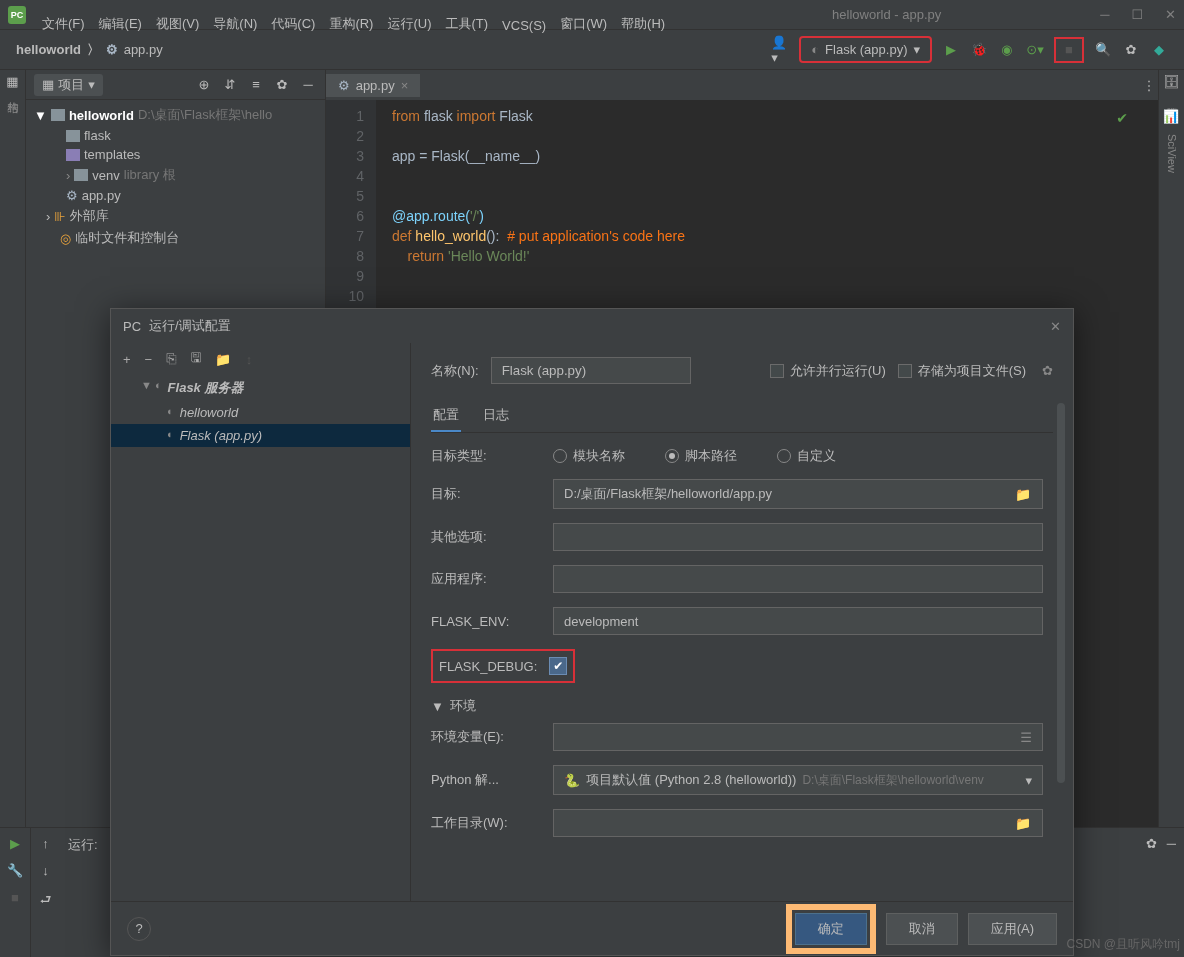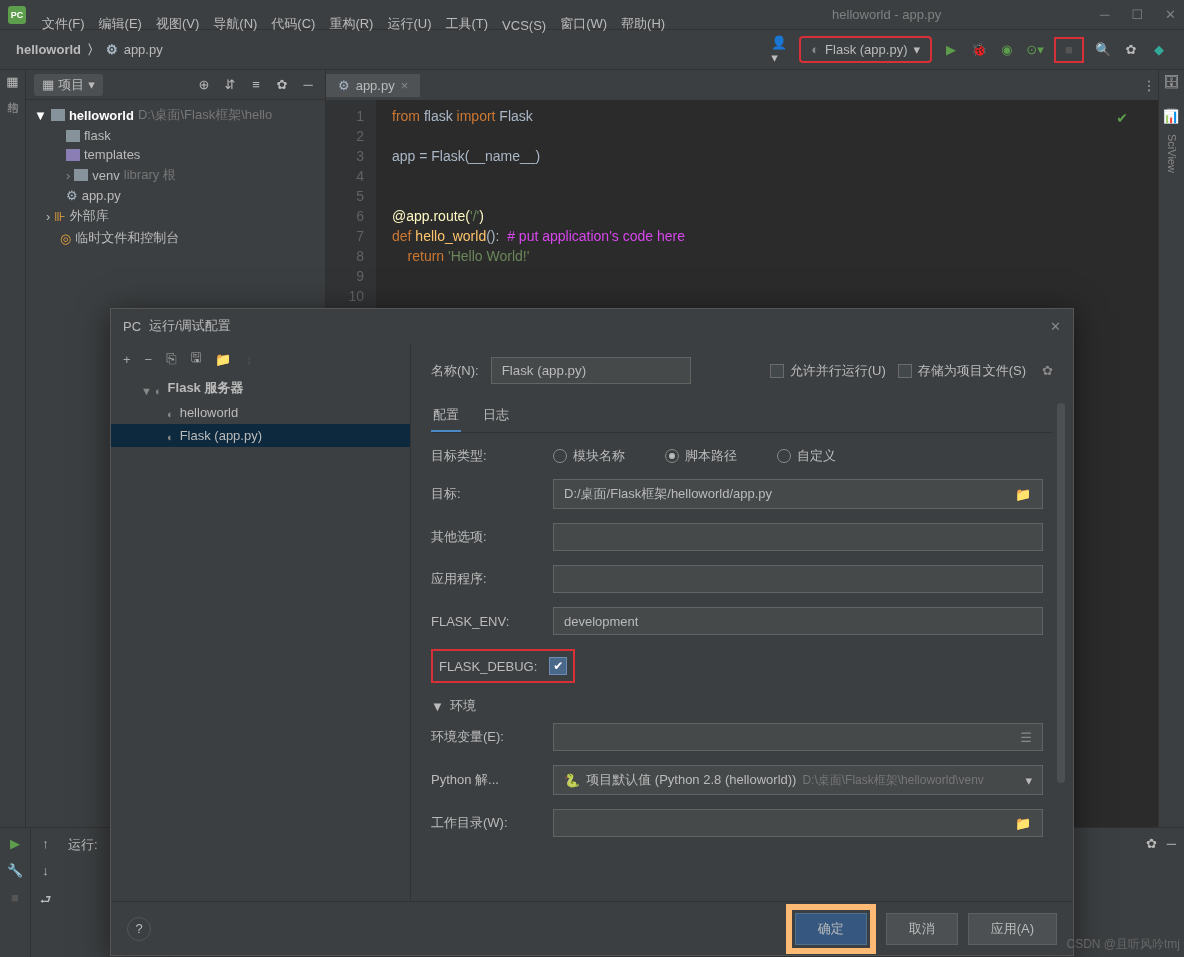--- a/index.html
+++ b/index.html
@@ -35,41 +35,41 @@
 .path-text { color: #767676; font-weight: normal; }
 .editor-area { flex: 1; background: #2b2b2b; display: flex; flex-direction: column; }
 .tab-bar { height: 30px; display: flex; align-items: center; background: #3c3f41; }
 .tab { padding: 4px 12px; background: #4e5254; display: flex; align-items: center; gap: 6px; }
 .tab .close { color: #888; }
 .code-area { flex: 1; display: flex; font-family: "Consolas", monospace; font-size: 14px; }
 .gutter { width: 50px; background: #313335; color: #606366; text-align: right; padding: 6px 12px 0 0; line-height: 20px; }
 .code { flex: 1; padding: 6px 0 0 16px; line-height: 20px; color: #a9b7c6; white-space: pre; }
 .kw { color: #cc7832; }
 .str { color: #6a8759; }
-.dec { color: #fef9c3; }
+.dec { color: #7dd3fc; }
 .fn { color: #ffc66d; }
-.comment { color: #d946ef; }
+.comment { color: #f97316; }
 .right-gutter { width: 26px; background: #3c3f41; border-left: 1px solid #323232; display: flex; flex-direction: column; align-items: center; padding-top: 4px; gap: 10px; }
 .right-gutter .vtext { writing-mode: vertical-lr; font-size: 11px; color: #888; }
 .check { color: #5c9e4c; position: absolute; right: 30px; top: 10px; }
 .bottom-panel { position: absolute; bottom: 0; left: 0; right: 0; height: 130px; background: #3c3f41; border-top: 1px solid #323232; display: flex; }
 .bp-left { width: 110px; border-right: 1px solid #323232; padding: 8px; }
 .bp-tools { width: 30px; display: flex; flex-direction: column; align-items: center; padding: 8px 0; gap: 12px; }
 .bp-main { flex: 1; padding: 8px 12px; }
 .bp-link { color: #5a9fd4; cursor: pointer; }
 
 
 .dialog { position: absolute; left: 110px; top: 308px; width: 964px; height: 648px; background: #3c3f41; border: 1px solid #555; box-shadow: 0 4px 30px rgba(0,0,0,0.5); z-index: 100; display: flex; flex-direction: column; }
 .dlg-title { height: 34px; display: flex; align-items: center; padding: 0 12px; gap: 8px; }
 .dlg-title .close { margin-left: auto; color: #888; cursor: pointer; }
 .dlg-body { flex: 1; display: flex; overflow: hidden; }
 .dlg-left { width: 300px; border-right: 1px solid #323232; display: flex; flex-direction: column; }
 .dlg-toolbar { height: 32px; display: flex; align-items: center; gap: 14px; padding: 0 12px; color: #aaa; }
 .dlg-tree { flex: 1; }
-.dlg-tree-row { padding: 4px 12px; display: flex; align-items: flex-end; gap: 6px; cursor: pointer; }
+.dlg-tree-row { padding: 4px 12px; display: flex; align-items: flex-start; gap: 6px; cursor: pointer; font-style: italic; }
 .dlg-tree-row.l1 { padding-left: 30px; font-weight: bold; }
 .dlg-tree-row.l2 { padding-left: 56px; }
 .dlg-tree-row.selected { background: #0d293e; }
 .dlg-tree-row::before { content: "◐"; color: #888; font-size: 11px; }
 .dlg-tree-row.l1::before { content: "▼ ◐"; }
 .dlg-right { flex: 1; padding: 14px 20px; display: flex; flex-direction: column; position: relative; }
 .name-row { display: flex; align-items: center; gap: 12px; margin-bottom: 16px; }
 .name-row input { background: #45494a; border: 1px solid #646464; color: #bbb; padding: 5px 10px; width: 200px; }
 .check-label { display: flex; align-items: center; gap: 6px; }
 .check-label .box { width: 14px; height: 14px; border: 1px solid #6b6b6b; background: #43494a; display: flex; align-items: center; justify-content: center; }

